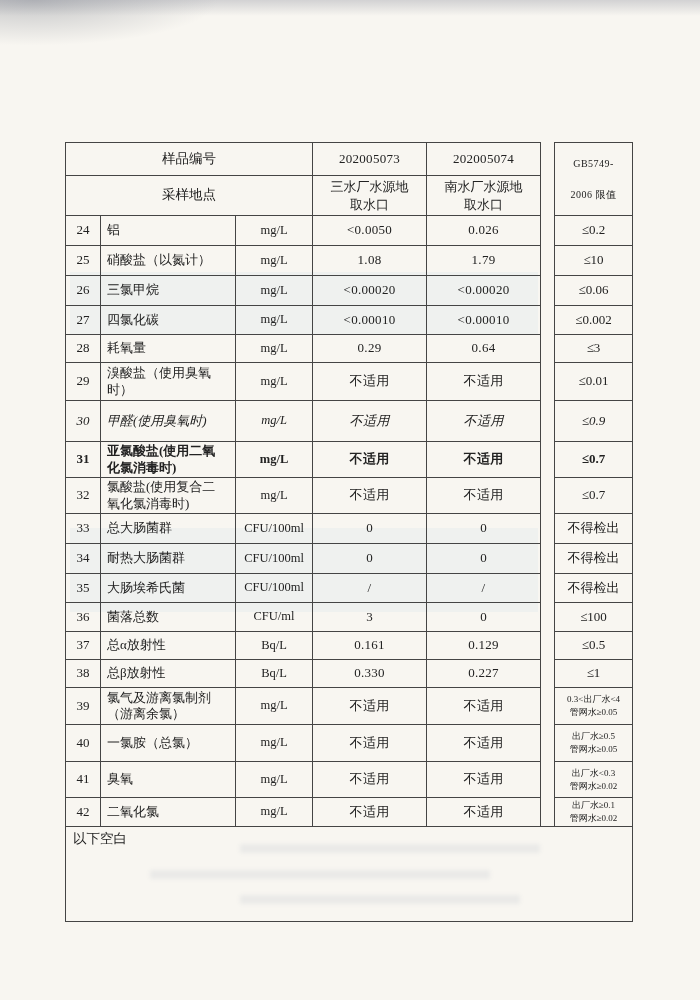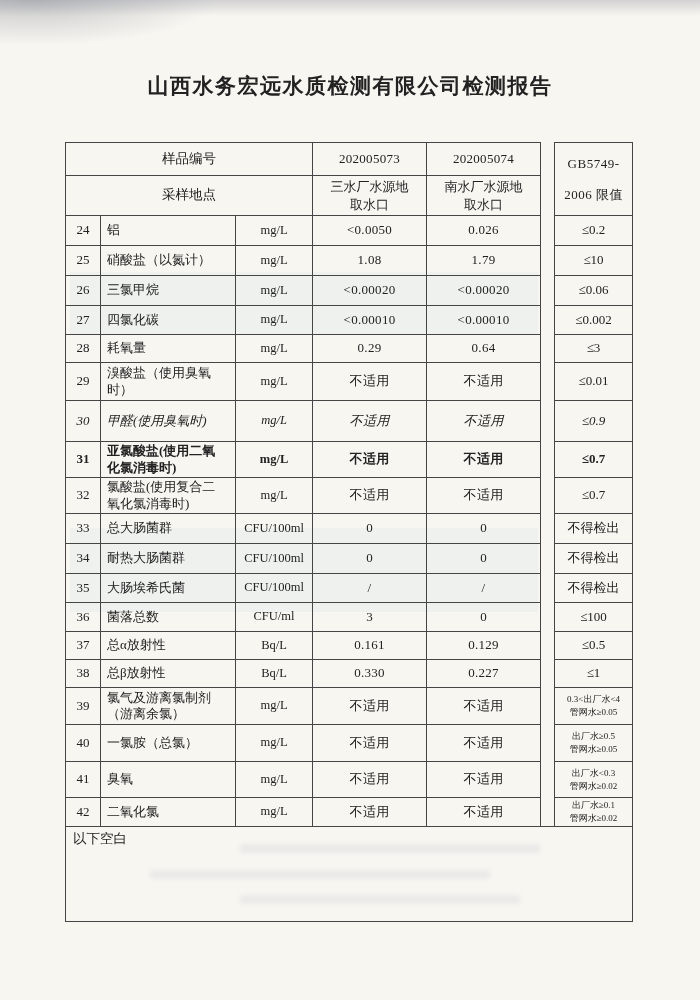--- a/index.html
+++ b/index.html
@@ -41,21 +41,21 @@
     border:1px solid #454545;
     text-align:center;vertical-align:middle;
     padding:1px 2px;overflow:hidden;
     line-height:1.25;
   }
   td.gap{border-top:none;border-bottom:none;background:transparent;}
   thead tr.h1{height:33px;}
   thead tr.h2{height:40px;}
   thead td{font-size:13.5px;}
   td.loc{white-space:pre-line;line-height:18px;font-size:13px;}
-  td.limit-head{white-space:pre-line;line-height:31px;font-size:13px;letter-spacing:.5px;}
+  td.limit-head{white-space:pre-line;line-height:31px;font-size:10px;letter-spacing:.5px;}
   td.no{font-size:13px;}
   td.name{text-align:left;padding-left:6px;white-space:pre-line;font-size:13px;}
   td.unit{font-size:12.5px;}
   td.val{font-size:13px;letter-spacing:.3px;}
   td.limit{font-size:13px;white-space:pre-line;}
   td.limit.small{font-size:9px;line-height:13px;letter-spacing:0;}
   tfoot tr{height:95px;font-family:Liberation Serif, serif;}
   tfoot td.blank{
     text-align:left;vertical-align:top;padding:4px 7px;font-size:13.5px;
   }
@@ -66,21 +66,20 @@
 <div class="paper">
 
   <div class="artifact-top"></div>
   <div class="artifact-top-left"></div>
   <div class="bleed-band bb1"></div>
   <div class="bleed-band bb2"></div>
   <div class="bleed-streak bs1"></div>
   <div class="bleed-streak bs2"></div>
   <div class="bleed-streak bs3"></div>
 
-  <div class="doc-title">山西水务宏远水质检测有限公司检测报告</div>
 
 
   <div class="tbl-wrap">
     <table>
       <colgroup>
         <col style="width:35px">
           <col style="width:135px">
           <col style="width:77px">
         <col style="width:114px">
           <col style="width:114px">

